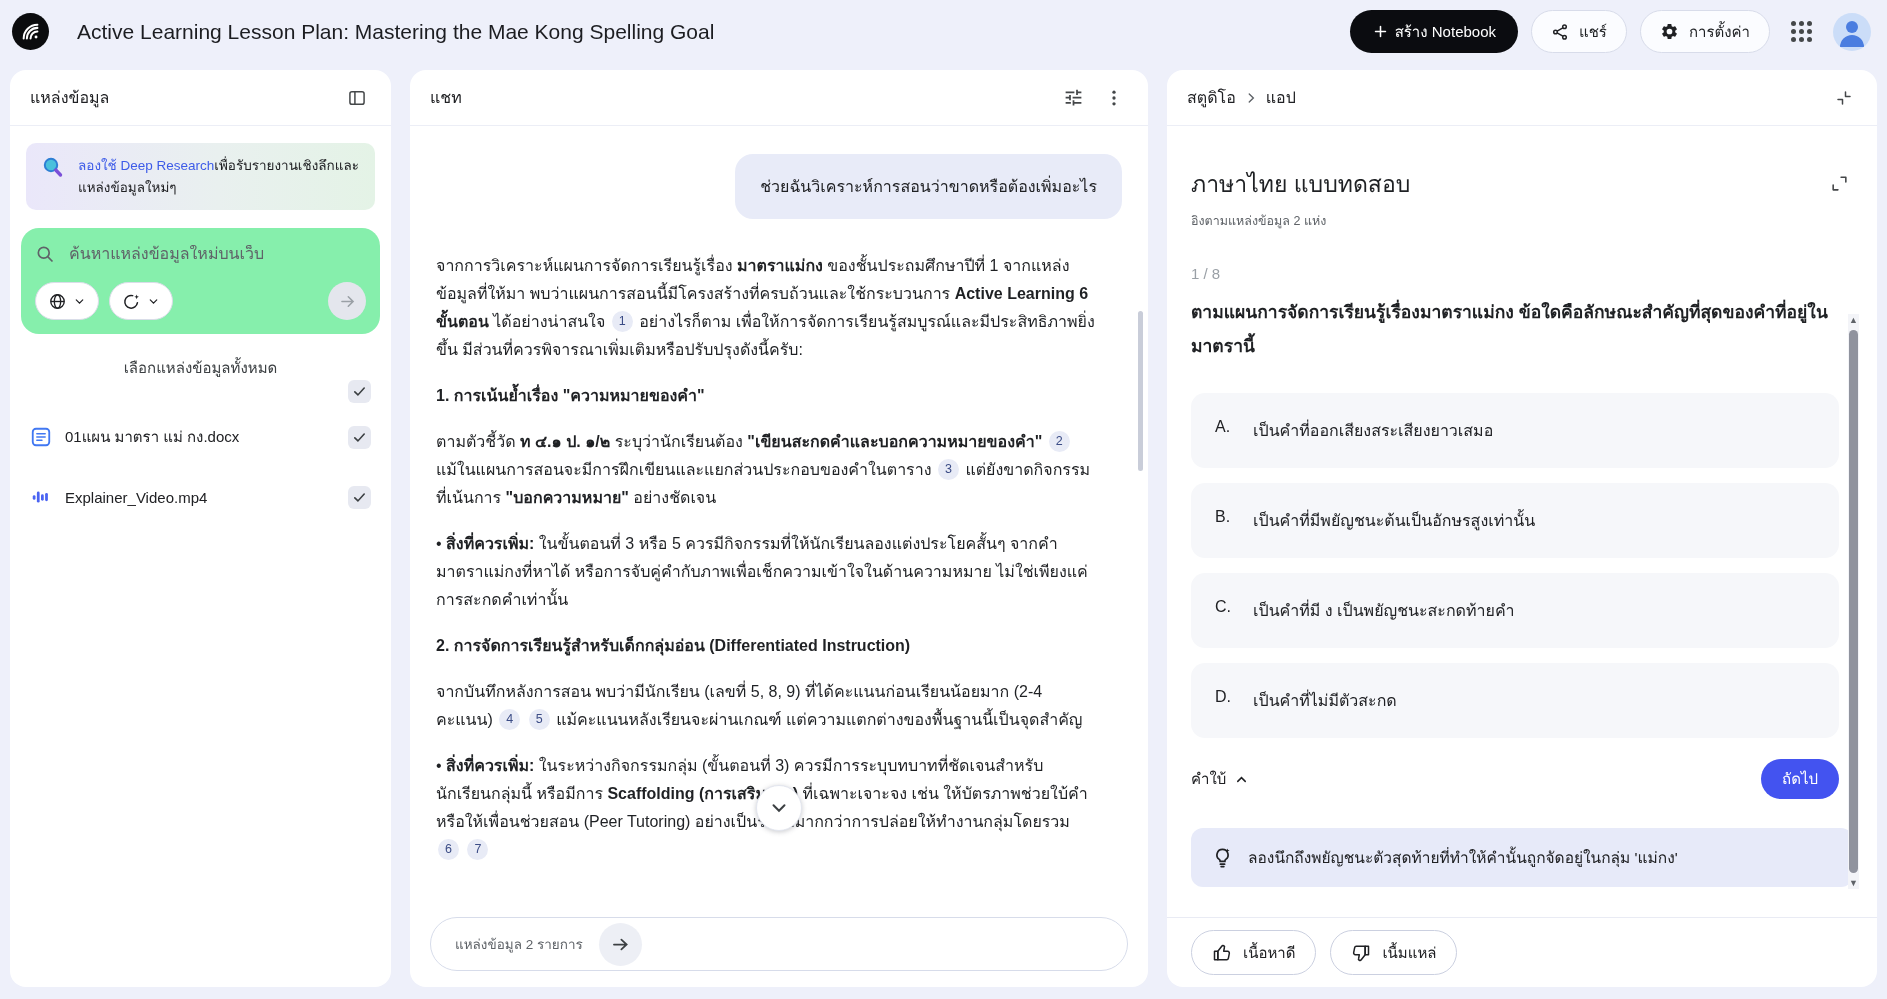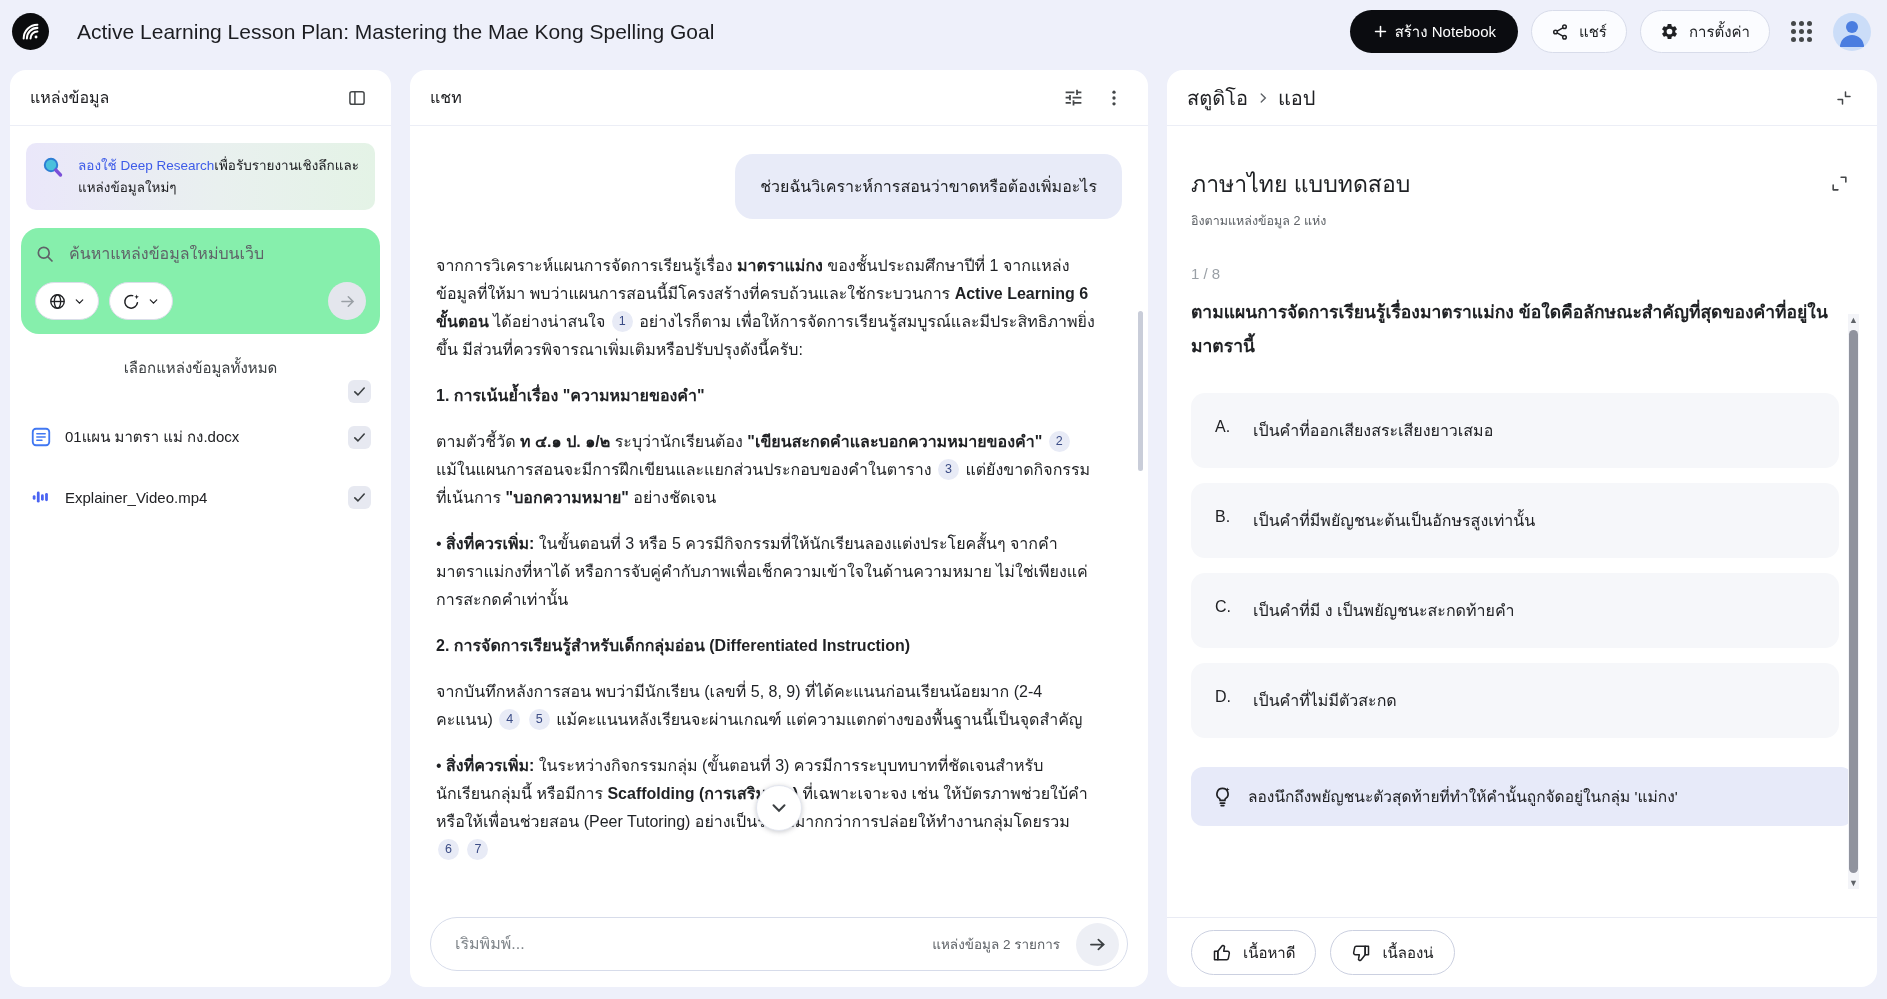--- a/index.html
+++ b/index.html
@@ -126,21 +126,21 @@
     font-size:16px; font-family:inherit; color:#202124;
   }
   .chat-input input::placeholder { color:#80868B; }
   .chat-meta { font-size:13.5px; color:#5F6368; white-space:nowrap; }
   .send-btn {
     width:43px; height:43px; border-radius:50%; border:none; background:#EDEFF5;
     display:flex; align-items:center; justify-content:center; color:#3C4043; cursor:pointer;
   }
 
   
-  .crumb { display:flex; align-items:center; gap:8px; font-size:20px; color:#202124; }
+  .crumb { display:flex; align-items:center; gap:8px; font-size:16px; color:#202124; }
   .quiz-body { flex:1; position:relative; padding:0 24px; overflow:hidden; }
   .quiz-title-row { display:flex; align-items:flex-start; margin-top:40px; }
   .quiz-title { font-size:23px; color:#1F2124; font-weight:400; }
   .quiz-sub { margin-top:9px; font-size:12.5px; color:#5F6368; }
   .quiz-prog { margin-top:34px; font-size:15px; color:#9AA0A6; }
   .quiz-q { margin-top:13px; font-size:17.5px; font-weight:700; line-height:34px; color:#1F2124; max-width:640px; }
   .opts { margin-top:30px; }
   .opt {
     background:#F6F7FA; border-radius:14px; padding:25px 24px; margin-bottom:15px;
     display:flex; gap:14px; font-size:16px; color:#202124; cursor:pointer; max-width:648px;
@@ -375,21 +375,20 @@
       </div>
     <div class="chat-sb"></div>
     <button class="scroll-down-btn">
       <svg width="22" height="22" viewBox="0 0 24 24" fill="none" stroke="#3C4043" stroke-width="2.2" stroke-linecap="round">
           <path d="M6 9l6 6 6-6"></path>
         </svg>
     </button>
   </div>
 
   <div class="chat-input">
-    <input type="text" placeholder="เริ่มพิมพ์..." style="">
     <span class="chat-meta">แหล่งข้อมูล 2 รายการ</span>
     <button class="send-btn">
       <svg width="21" height="21" viewBox="0 0 24 24" fill="none" stroke="#3C4043" stroke-width="2" stroke-linecap="round">
           <path d="M4.5 12h14M13 6.5l6 5.5-6 5.5"></path>
         </svg>
     </button>
   </div>
 </main>
 
 <aside class="panel panel-right">
@@ -440,20 +439,31 @@
       <div class="opt">
         <span class="lt">C.</span>
         <span>เป็นคำที่มี ง เป็นพยัญชนะสะกดท้ายคำ</span>
       </div>
       <div class="opt">
         <span class="lt">D.</span>
         <span>เป็นคำที่ไม่มีตัวสะกด</span>
       </div>
     </div>
 
+    <div class="hint-row">
+      <span class="hint-lbl">
+        <span>คำใบ้</span>
+        <span>
+          <svg width="15" height="15" viewBox="0 0 24 24" fill="none" stroke="#202124" stroke-width="2.4" stroke-linecap="round">
+              <path d="M6 15l6-6 6 6"></path>
+            </svg>
+        </span>
+      </span>
+      <button class="next-btn">ถัดไป</button>
+    </div>
 
     <div class="hint-bar">
       <span>
         <svg width="23" height="23" viewBox="0 0 24 24" fill="none" stroke="#202124" stroke-width="1.8" stroke-linecap="round">
             <path d="M12 3.5a5.8 5.8 0 0 0-3.4 10.5c.5.4.9 1 .9 1.6v.4h5v-.4c0-.6.4-1.2.9-1.6A5.8 5.8 0 0 0 12 3.5z"></path>
             <path d="M9.8 19h4.4M10.6 21.5h2.8"></path>
             <path d="M17.2 2.6l.6 1.6 1.6.6-1.6.6-.6 1.6-.6-1.6-1.6-.6 1.6-.6z" fill="#202124" stroke="none"></path>
           </svg>
       </span>
       <span>ลองนึกถึงพยัญชนะตัวสุดท้ายที่ทำให้คำนั้นถูกจัดอยู่ในกลุ่ม 'แม่กง'</span>
@@ -476,16 +486,16 @@
       </span>
       <span>เนื้อหาดี</span>
     </button>
     <button class="fb-btn">
       <span>
         <svg width="20" height="20" viewBox="0 0 24 24" fill="none" stroke="#202124" stroke-width="1.8" stroke-linejoin="round" transform="rotate(180)">
             <path d="M7 10v10h10.6a2 2 0 0 0 2-1.6l1.2-6A2 2 0 0 0 18.8 10H14l.8-4.3A1.7 1.7 0 0 0 11.7 4L7 10z"></path>
             <path d="M3 10h4v10H3z"></path>
           </svg>
       </span>
-      <span>เนื้ลองน่</span>
+      <span>เนื้มแหล่</span>
     </button>
   </div>
 </aside>
 
 </body></html>

